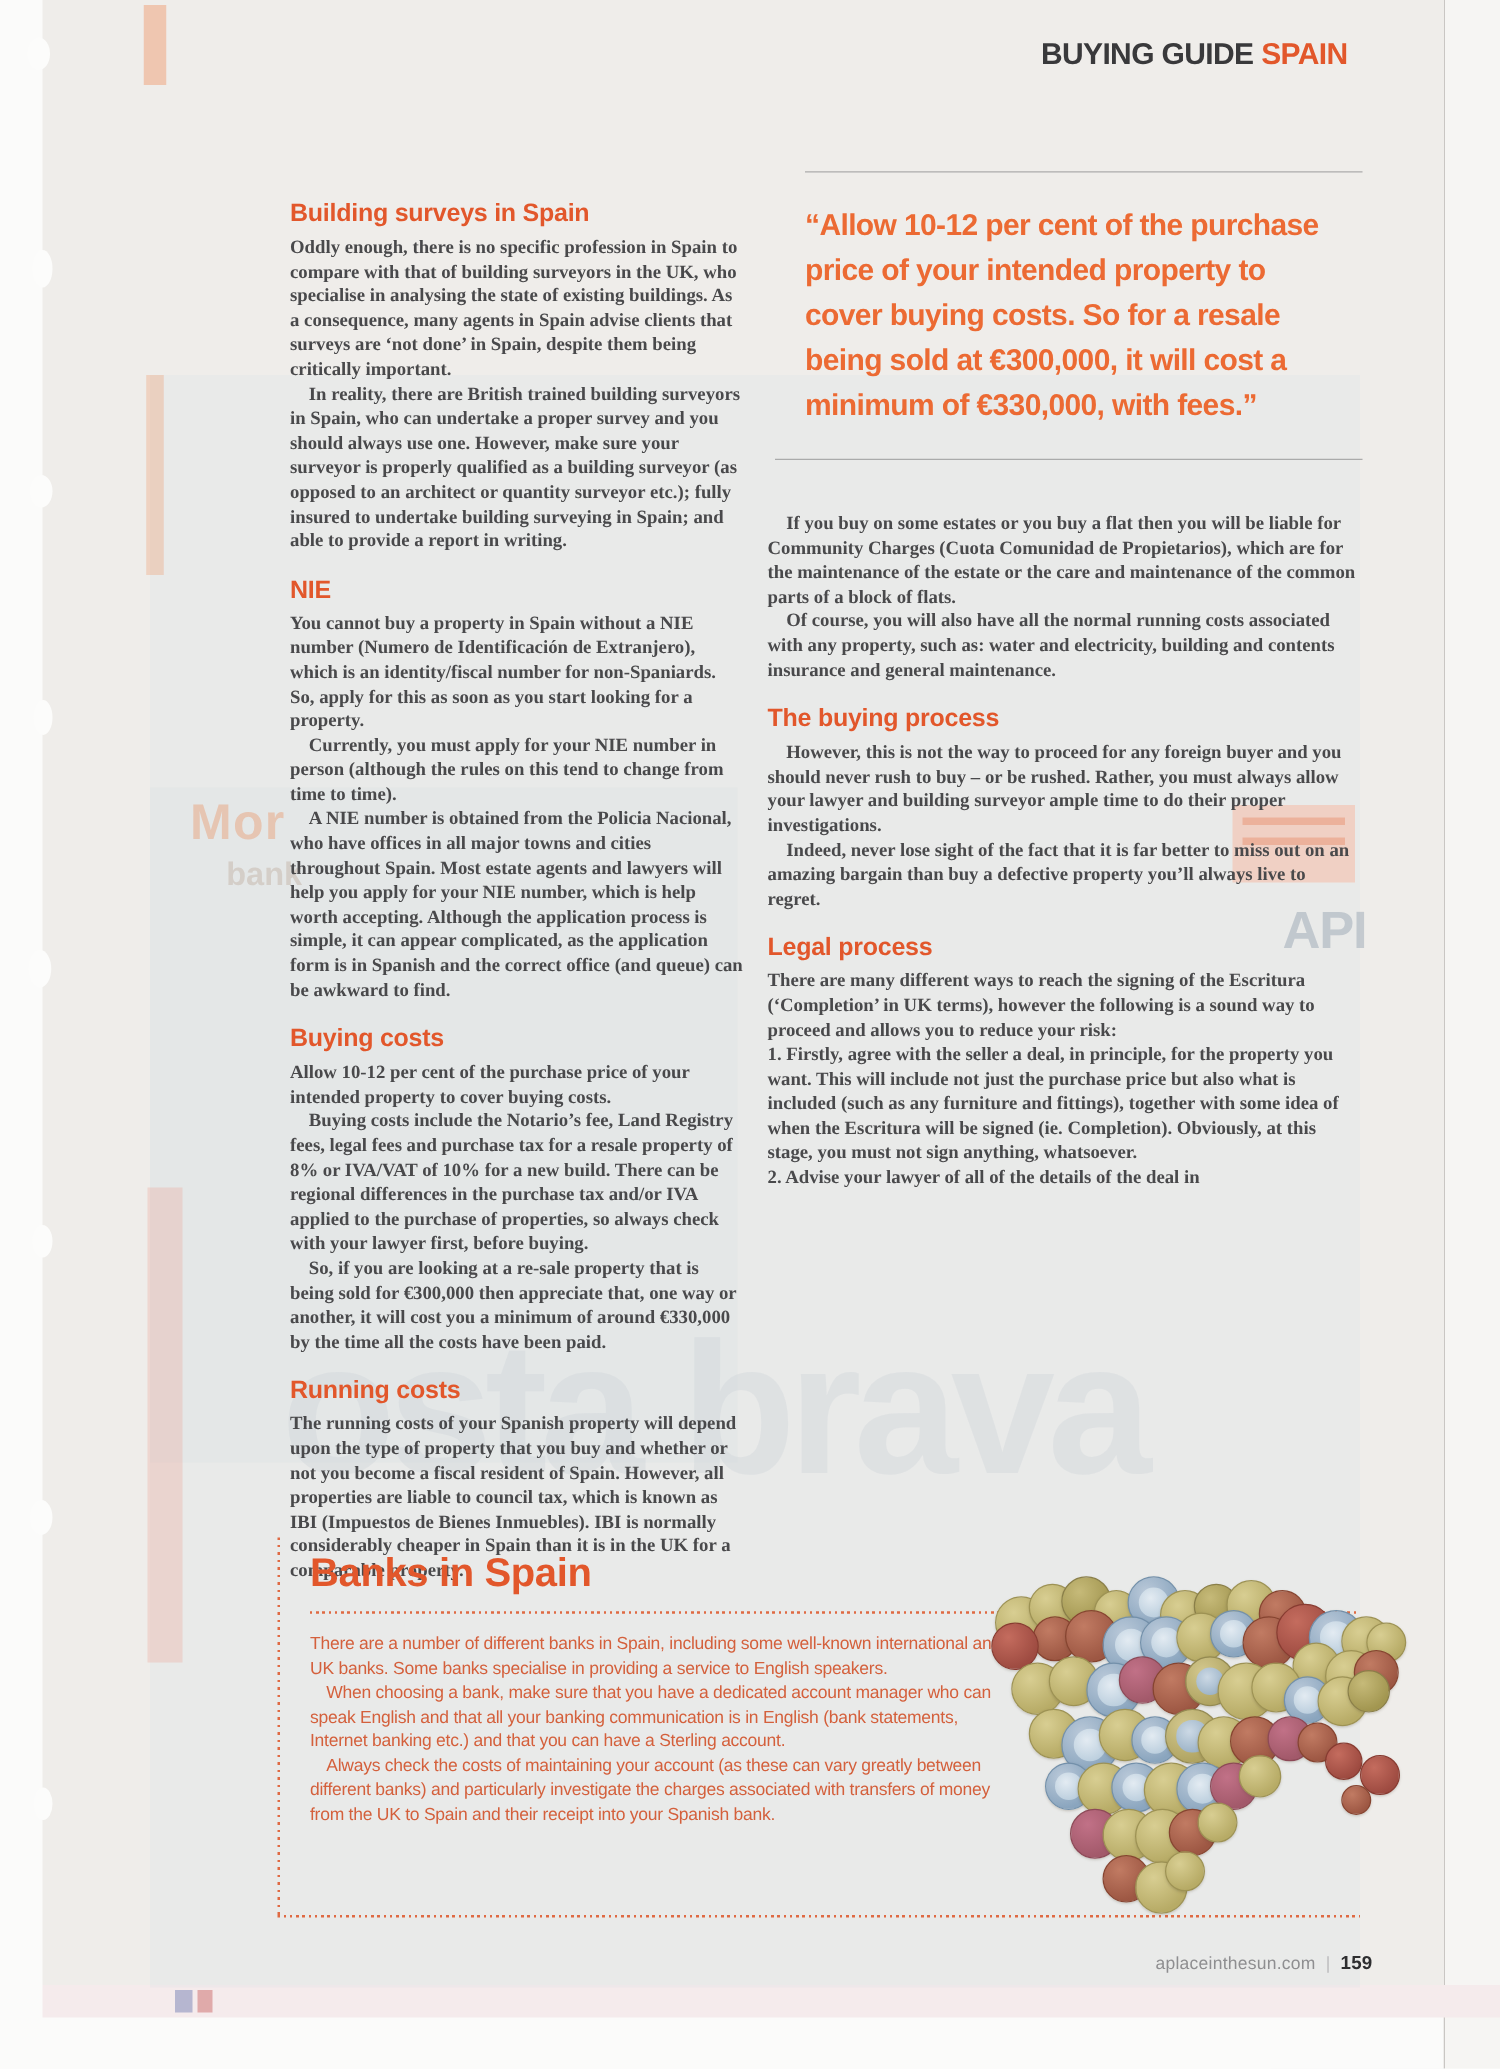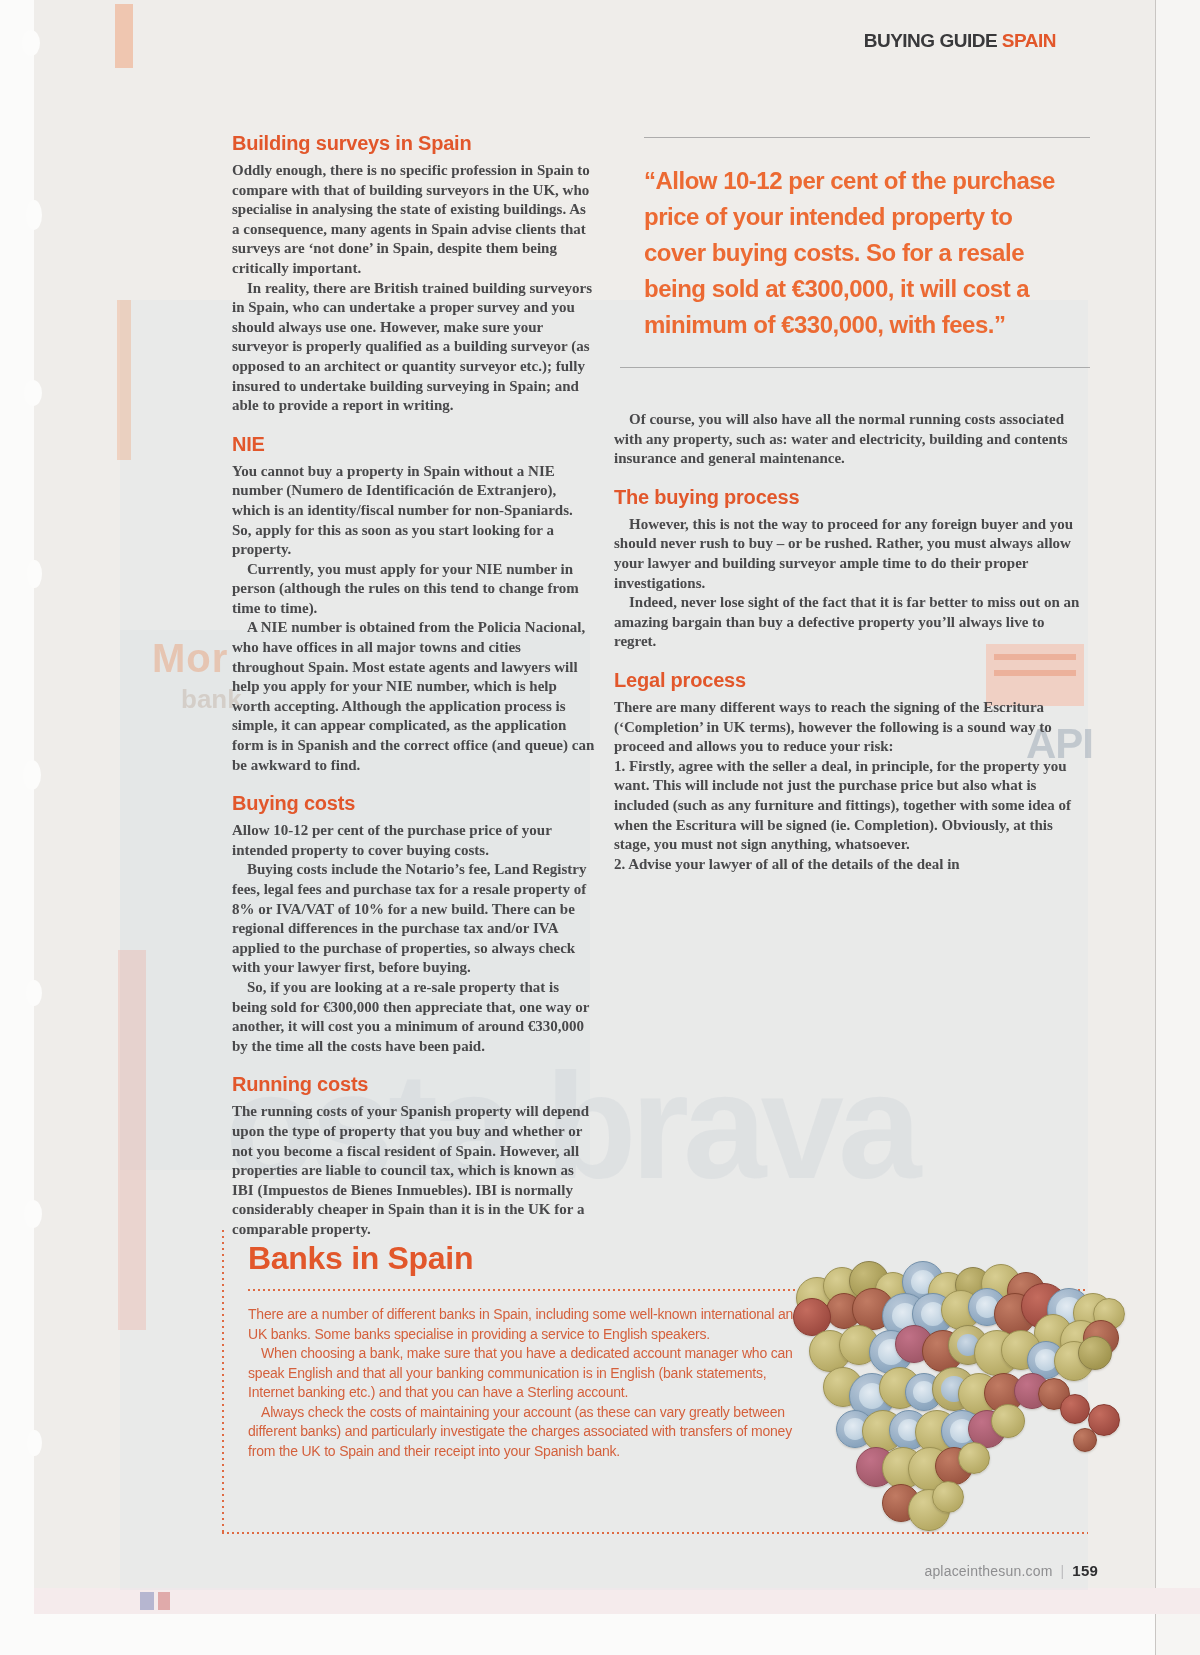--- a/index.html
+++ b/index.html
@@ -17,26 +17,26 @@
   
   .tint{position:absolute;pointer-events:none;}
   .ghost{position:absolute;pointer-events:none;font-family:"Liberation Sans",sans-serif;font-weight:bold;}
   .ghost-mor{left:152px;top:636px;font-size:40px;color:rgba(235,125,65,.32);letter-spacing:1px;}
   .ghost-bank{left:166px;top:684px;font-size:26px;color:rgba(175,150,130,.30);margin-left:15px;}
   .ghost-api{left:1026px;top:720px;font-size:42px;color:rgba(150,162,178,.48);letter-spacing:-1px;}
   .ghost-big{left:225px;top:1040px;font-size:150px;color:rgba(198,206,213,.30);letter-spacing:-6px;white-space:nowrap;}
   .ghost-redbox{left:986px;top:644px;width:98px;height:62px;background:rgba(246,185,165,.55);}
   .ghost-redbox i{display:block;height:6px;margin:10px 8px 0;background:rgba(228,120,80,.35);}
   
-  .header{position:absolute;top:30px;left:556px;width:500px;text-align:right;
-          font-weight:800;font-size:19px;letter-spacing:-0.5px;color:#39393b;}
+  .header{position:absolute;top:30px;left:578px;width:500px;text-align:right;
+          font-weight:800;font-size:24px;letter-spacing:-0.5px;color:#39393b;}
   .header .accent{color:var(--accent);}
   
   .col{position:absolute;}
-  .left-col{left:232px;top:132px;width:364px;}
+  .left-col{left:232px;top:160px;width:364px;}
   .right-col{left:614px;top:124px;width:476px;}
   .section-heading{font-weight:700;font-size:20px;line-height:1.15;color:var(--accent);
                    letter-spacing:-0.2px;margin:17px 0 6px;}
   .col .section-heading:first-child{margin-top:0;}
   .col p{font-family:"Liberation Serif",serif;font-size:15px;line-height:19.6px;color:var(--body);margin:0;font-weight:bold;}
   .col p.indent{text-indent:15px;}
   .rule{height:1px;background:rgba(118,118,120,.55);}
   .rule-top{margin:13px 0 25px 30px;}
   .rule-bottom{margin:24px 0 42px 6px;}
   .pull-quote{padding-left:30px;color:var(--quote);font-weight:700;font-size:24px;
@@ -132,20 +132,21 @@
     <div class="rule rule-top"></div>
     <div class="pull-quote" id="pull-quote">
         <div>“Allow 10-12 per cent of the purchase</div>
         <div>price of your intended property to</div>
         <div>cover buying costs. So for a resale</div>
         <div>being sold at €300,000, it will cost a</div>
         <div>minimum of €330,000, with fees.”</div>
       </div>
     <div class="rule rule-bottom"></div>
     <div id="right-sections">
+        <p class="indent">If you buy on some estates or you buy a flat then you will be liable for Community Charges (Cuota Comunidad de Propietarios), which are for the maintenance of the estate or the care and maintenance of the common parts of a block of flats.</p>
         <p class="indent">Of course, you will also have all the normal running costs associated with any property, such as: water and electricity, building and contents insurance and general maintenance.</p>
         <h3 class="section-heading">The buying process</h3>
         <p class="indent">However, this is not the way to proceed for any foreign buyer and you should never rush to buy – or be rushed. Rather, you must always allow your lawyer and building surveyor ample time to do their proper investigations.</p>
         <p class="indent">Indeed, never lose sight of the fact that it is far better to miss out on an amazing bargain than buy a defective property you’ll always live to regret.</p>
         <h3 class="section-heading">Legal process</h3>
         <p>There are many different ways to reach the signing of the Escritura (‘Completion’ in UK terms), however the following is a sound way to proceed and allows you to reduce your risk:</p>
         <p>1.  Firstly, agree with the seller a deal, in principle, for the property you want.  This will include not just the purchase price but also what is included (such as any furniture and fittings), together with some idea of when the Escritura will be signed (ie. Completion).  Obviously, at this stage, you must not sign anything, whatsoever.</p>
         <p>2.  Advise your lawyer of all of the details of the deal in</p>
       </div>
   </div>

